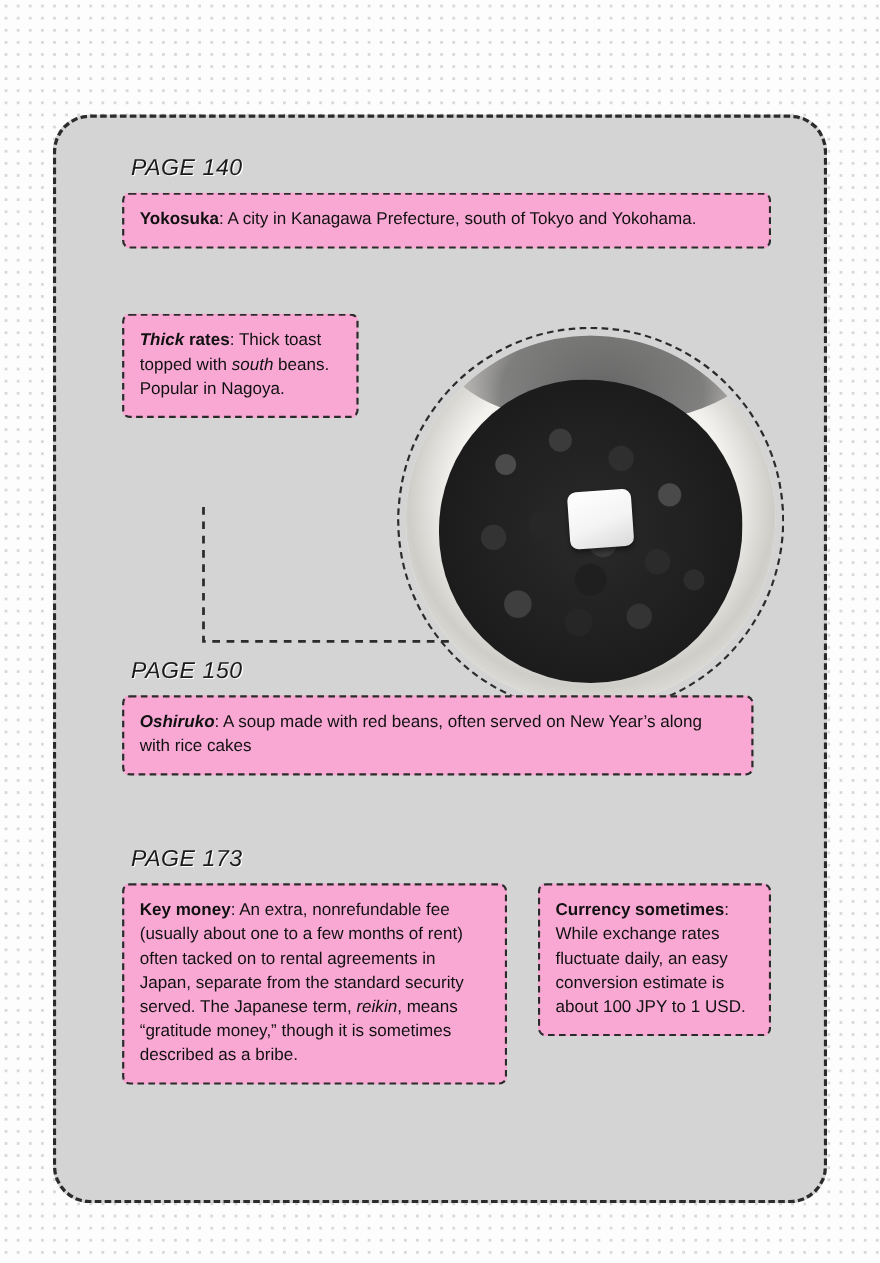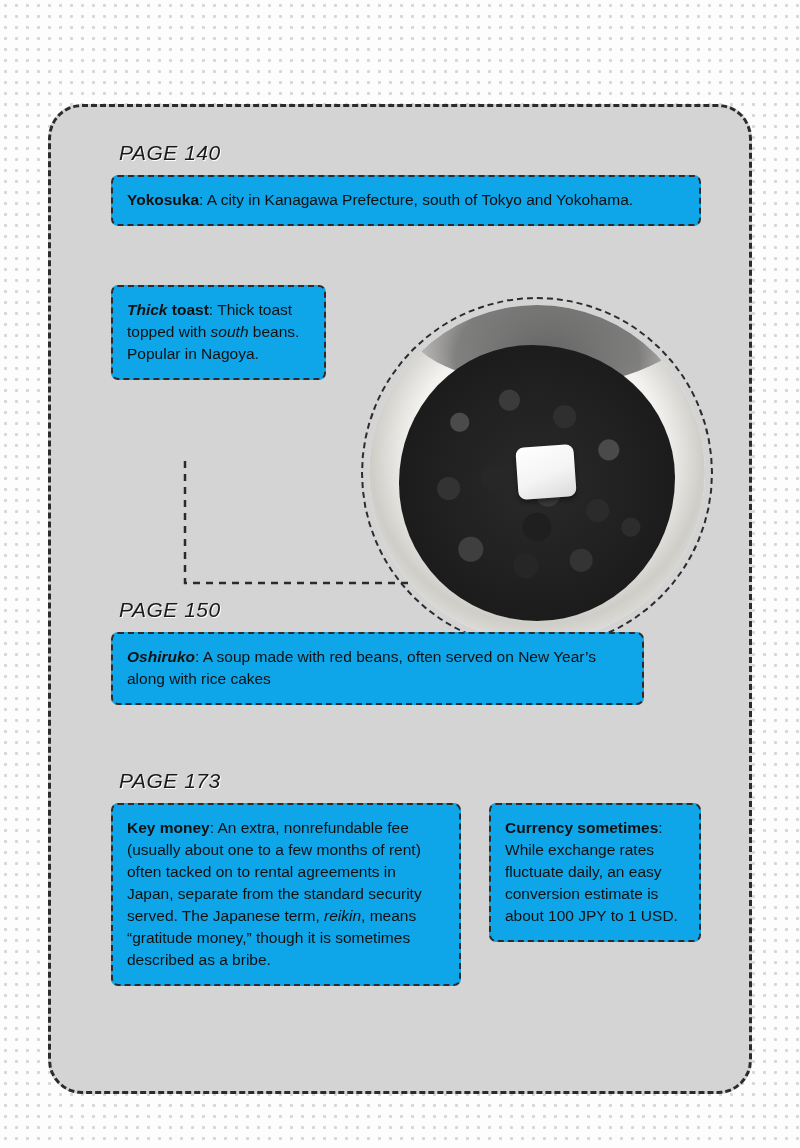--- a/index.html
+++ b/index.html
@@ -52,41 +52,41 @@
     font-style: italic;
     font-size: 21px;
     letter-spacing: 0.5px;
     color: #1a1a1a;
     margin: 0 0 10px 8px;
     text-shadow: 1px 1px 0 #ffffff;
   }
 
   .note {
     box-sizing: border-box;
-    background: #0ea5e9;
+    background: #f9a8d4;
     border: 2px dashed #2b2b2b;
     border-radius: 7px;
     padding: 12px 14px 13px 14px;
     font-size: 15.5px;
     line-height: 1.42;
     color: #111111;
   }
   .note i { font-style: italic; }
   .note .term { font-weight: 700; }
   .note .term-it { font-weight: 700; font-style: italic; }
 
   
   .block-140 { position: absolute; left: 60px; top: 34px; width: 590px; }
   .block-140 .note { width: 590px; }
 
   .block-146 { position: absolute; left: 60px; top: 178px; width: 230px; }
   .block-146 .note { width: 215px; }
 
   .block-150 { position: absolute; left: 60px; top: 491px; width: 590px; }
-  .block-150 .note { width: 533px; }
+  .block-150 .note { width: 574px; }
 
   .block-152 { position: absolute; left: 60px; top: 662px; width: 600px; }
   .notes-row { display: flex; gap: 28px; align-items: flex-start; }
   .note-key { width: 350px; }
   .note-currency { width: 212px; }
 
   
   .connector {
     position: absolute;
     left: 130px;
@@ -186,21 +186,21 @@
 
     <div class="block-140">
       <div class="section-head">PAGE 140</div>
       <div class="note">
         <span class="term">Yokosuka</span><span>: A city in Kanagawa Prefecture, south of Tokyo and Yokohama.</span>
       </div>
     </div>
 
     <div class="block-146">
       <div class="note">
-        <span class="term-it">Thick</span><span class="term"> toast</span><span>: Thick toast topped with </span><i>south</i><span> beans. Popular in Nagoya.</span>
+        <span class="term-it">Thick</span><span class="term"> rates</span><span>: Thick toast topped with </span><i>south</i><span> beans. Popular in Nagoya.</span>
       </div>
     </div>
 
     <svg class="connector" viewBox="0 0 240 140">
       <polyline points="4,4 4,126 236,126" fill="none" stroke="#2b2b2b" stroke-width="2.5" stroke-dasharray="7 6"></polyline>
     </svg>
 
     <div class="photo-wrap">
       <div class="photo-clip">
         <div class="bowl-rim"></div>

